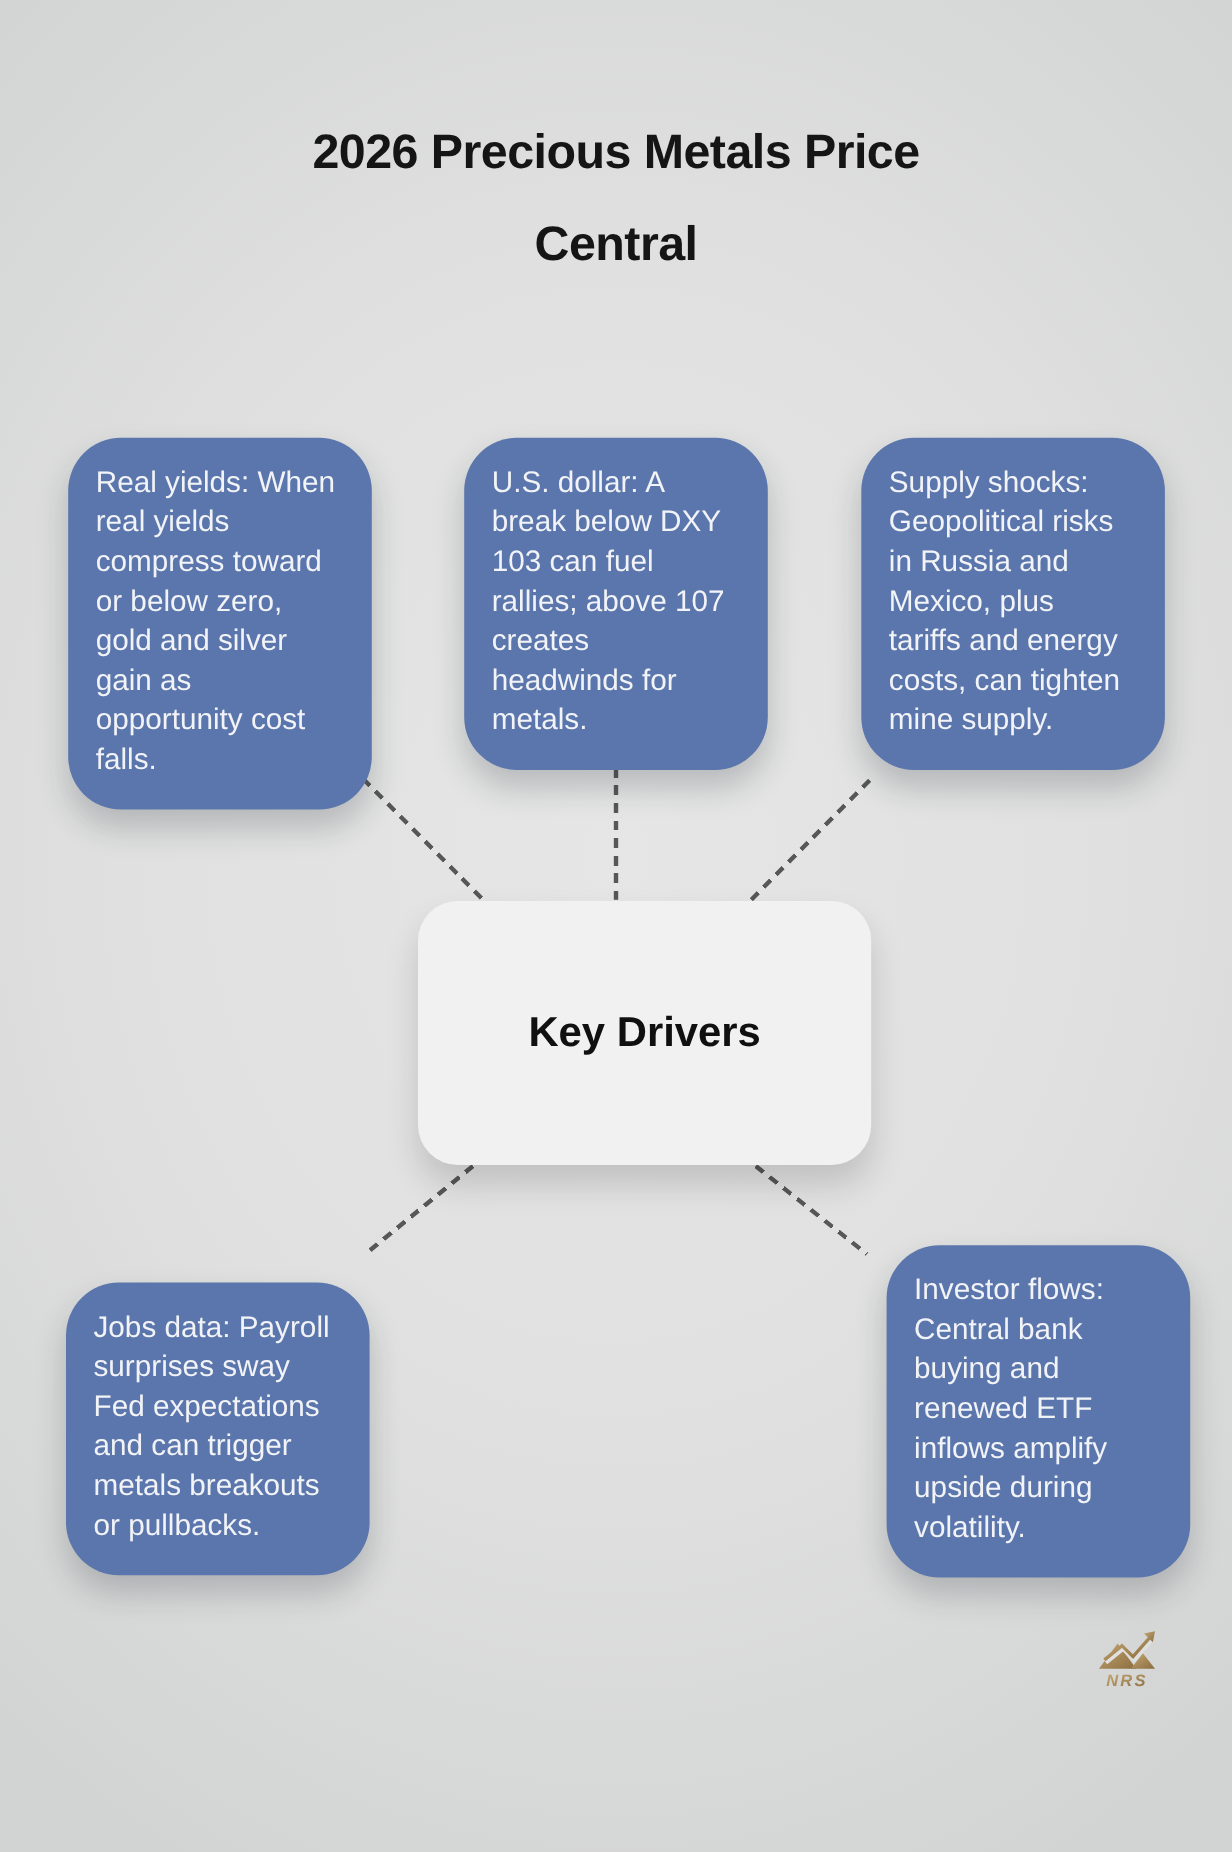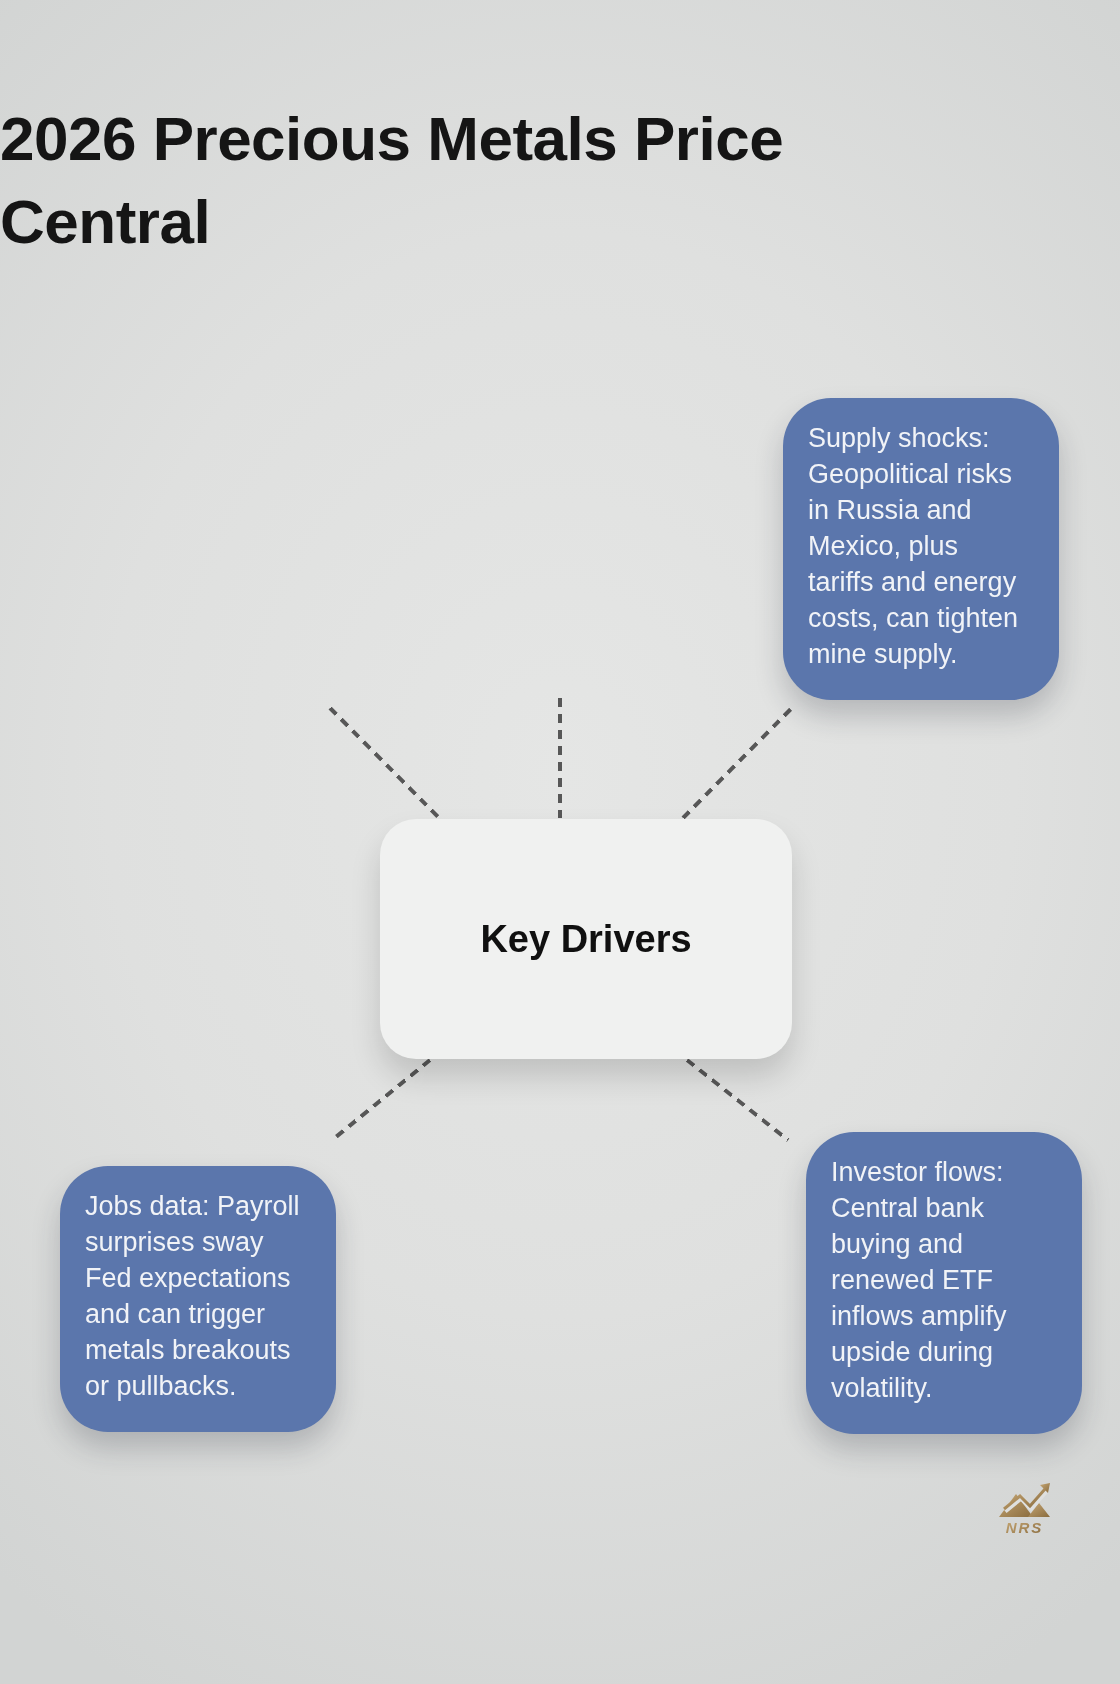--- a/index.html
+++ b/index.html
@@ -7,22 +7,22 @@
     position:relative;
     width:1120px; height:1684px;
     margin:0 auto;
     overflow:hidden;
     background: radial-gradient(ellipse 78% 62% at 50% 46%, #e5e6e5 0%, #dfe0df 52%, #d2d4d3 100%);
     font-family:"Liberation Sans","DejaVu Sans",sans-serif;
   }
 
   .page-title {
     position:absolute; top:97px; left:0; width:100%;
-    text-align:left;
-    font-weight:bold; font-size:62px; line-height:83px;
+    text-align:center;
+    font-weight:bold; font-size:44px; line-height:83px;
     color:#151515; letter-spacing:-0.5px;
   }
 
   .node {
     position:absolute; width:276px; box-sizing:border-box;
     padding:22px 29px 28px 25px;
     background:#5b76ac;
     border-radius:48px;
     color:#f1f3f7;
     font-size:27px; line-height:36px;
@@ -70,20 +70,26 @@
     <div>2026 Precious Metals Price</div>
     <div>Central</div>
   </div>
 
   <div class="connector" id="conn-real-yields"></div>
   <div class="connector" id="conn-us-dollar"></div>
   <div class="connector" id="conn-supply-shocks"></div>
   <div class="connector" id="conn-jobs-data"></div>
   <div class="connector" id="conn-investor-flows"></div>
 
+  <div class="node" id="node-real-yields">
+    <span>Real yields: When real yields compress toward or below zero, gold and silver gain as opportunity cost falls.</span>
+  </div>
+  <div class="node" id="node-us-dollar">
+    <span>U.S. dollar: A break below DXY 103 can fuel rallies; above 107 creates headwinds for metals.</span>
+  </div>
   <div class="node" id="node-supply-shocks">
     <span>Supply shocks: Geopolitical risks in Russia and Mexico, plus tariffs and energy costs, can tighten mine supply.</span>
   </div>
   <div class="node" id="node-jobs-data">
     <span>Jobs data: Payroll surprises sway Fed expectations and can trigger metals breakouts or pullbacks.</span>
   </div>
   <div class="node" id="node-investor-flows">
     <span>Investor flows: Central bank buying and renewed ETF inflows amplify upside during volatility.</span>
   </div>
 

